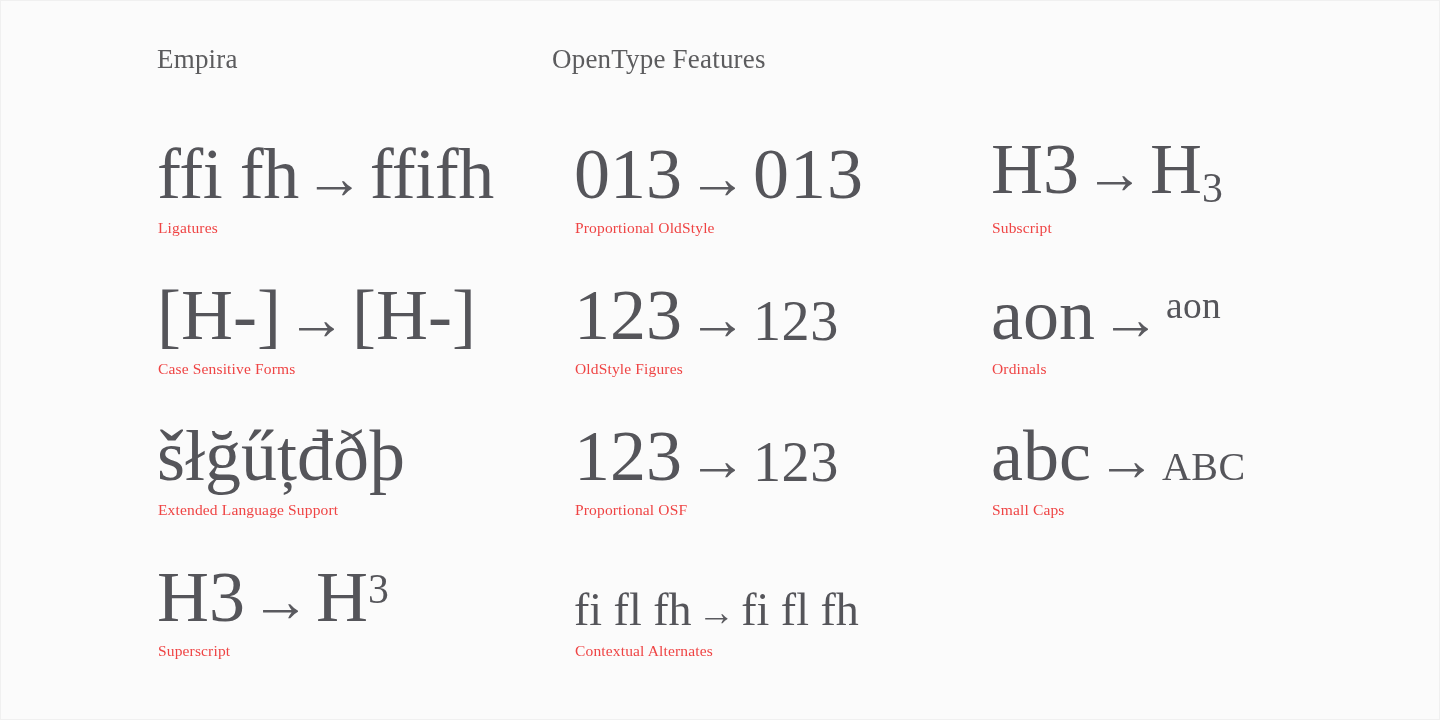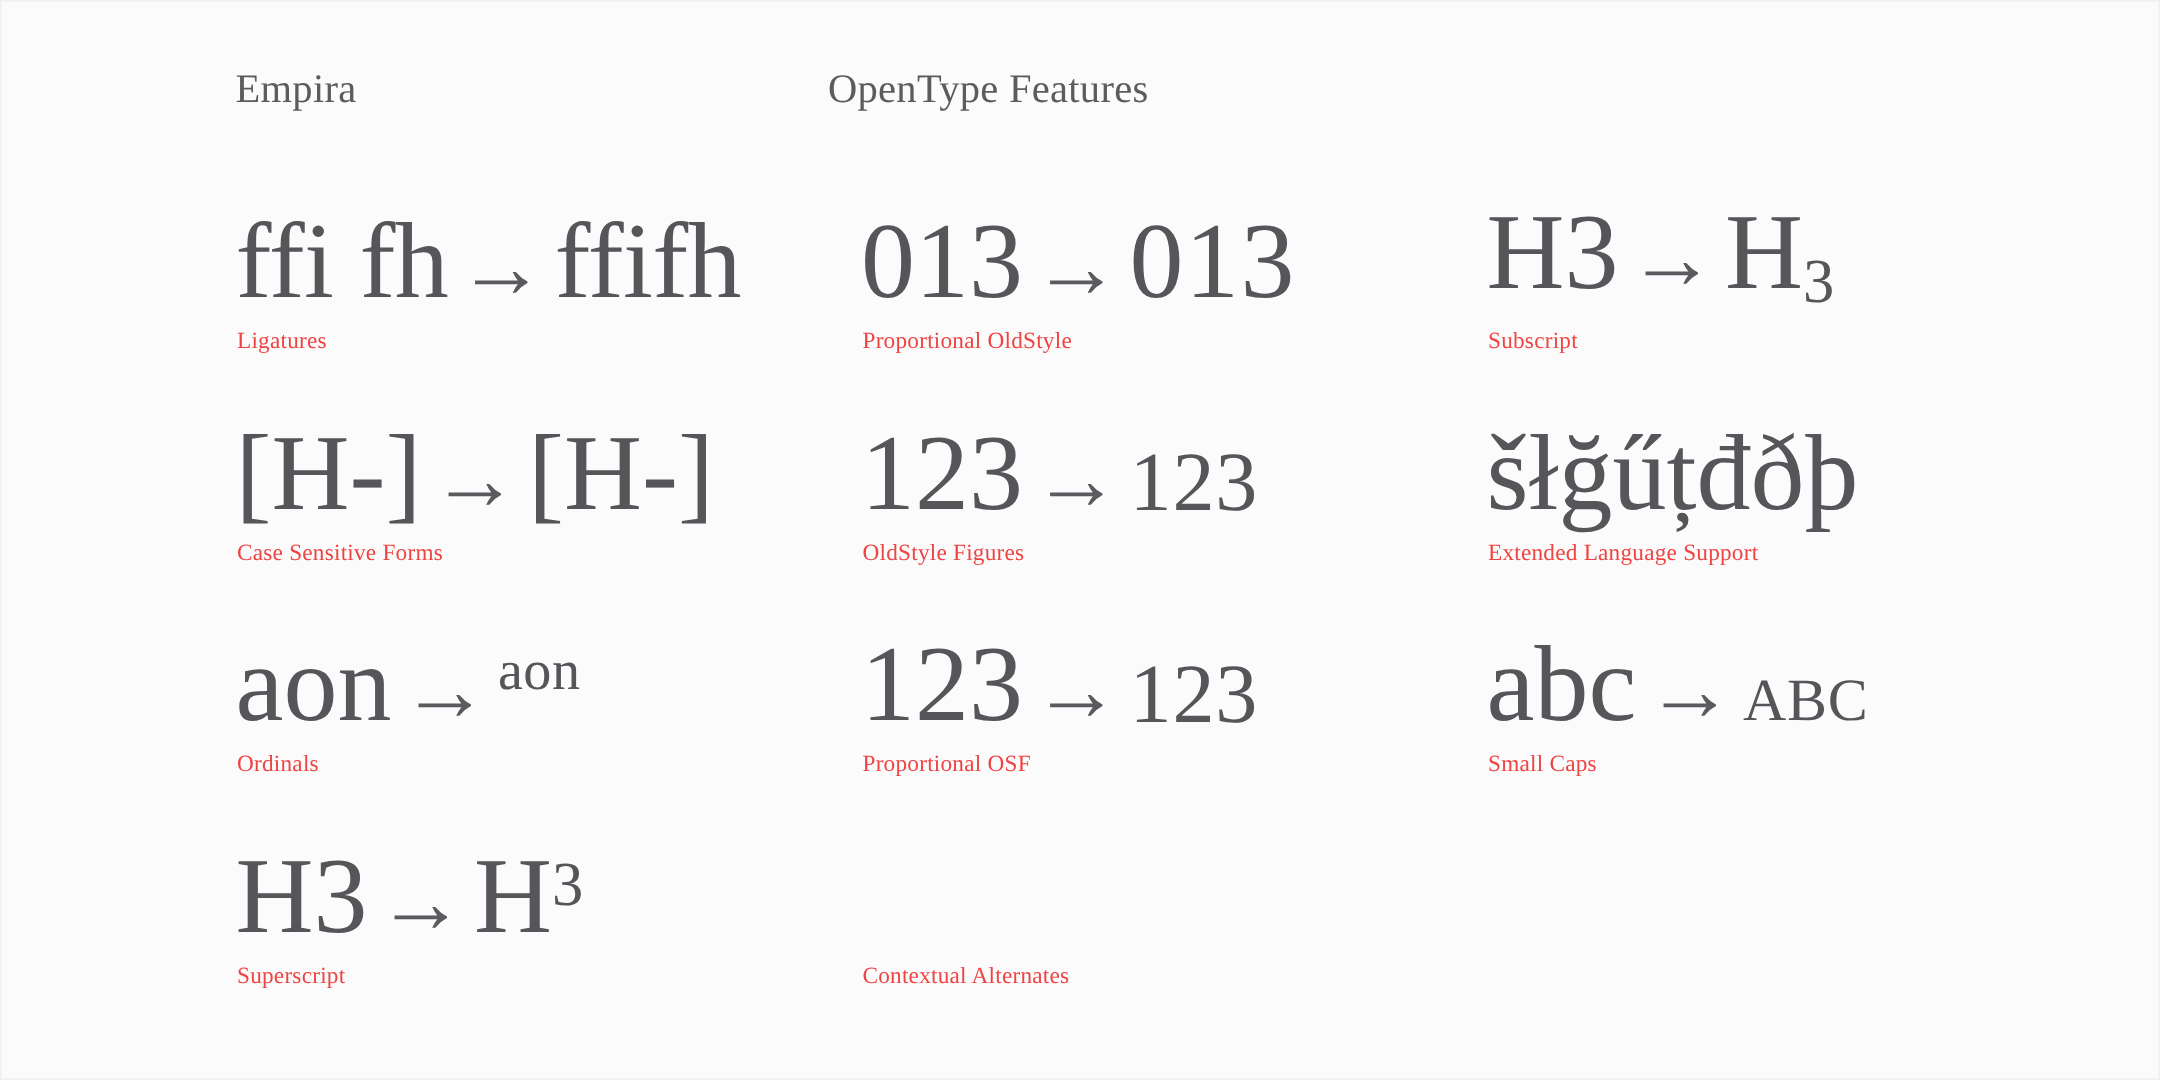--- a/index.html
+++ b/index.html
@@ -169,33 +169,33 @@
     </div>
 
     <div class="cell">
       <div class="sample s-lg">
         <span>123</span><span class="arrow">→</span><span class="osf">123</span>
       </div>
       <div class="caption">OldStyle Figures</div>
     </div>
 
     <div class="cell">
+      <div class="sample s-lg">
+        <span>aon</span><span class="arrow">→</span><span class="ord">aon</span>
+      </div>
+      <div class="caption">Ordinals</div>
+    </div>
+
+    <div class="cell">
       <div class="sample s-lg">šłğűțđðþ</div>
       <div class="caption">Extended Language Support</div>
     </div>
 
     <div class="cell">
       <div class="sample s-lg">
-        <span>aon</span><span class="arrow">→</span><span class="ord">aon</span>
-      </div>
-      <div class="caption">Ordinals</div>
-    </div>
-
-    <div class="cell">
-      <div class="sample s-lg">
         <span>123</span><span class="arrow">→</span><span class="osf">123</span>
       </div>
       <div class="caption">Proportional OSF</div>
     </div>
 
 
     <div class="cell">
       <div class="sample s-lg">
         <span>abc</span><span class="arrow">→</span><span class="sc">abc</span>
       </div>
@@ -203,17 +203,20 @@
     </div>
 
     <div class="cell">
       <div class="sample s-lg">
         <span>H3</span><span class="arrow">→</span><span>H</span><sup class="tiny">3</sup>
       </div>
       <div class="caption">Superscript</div>
     </div>
 
     <div class="cell">
+      <div class="sample s-sm">
+        <span>fi fl fh</span><span class="arrow">→</span><span class="alt">fi fl fh</span>
+      </div>
       <div class="caption">Contextual Alternates</div>
     </div>
 
   </div>
 </div>
 
 </body></html>

